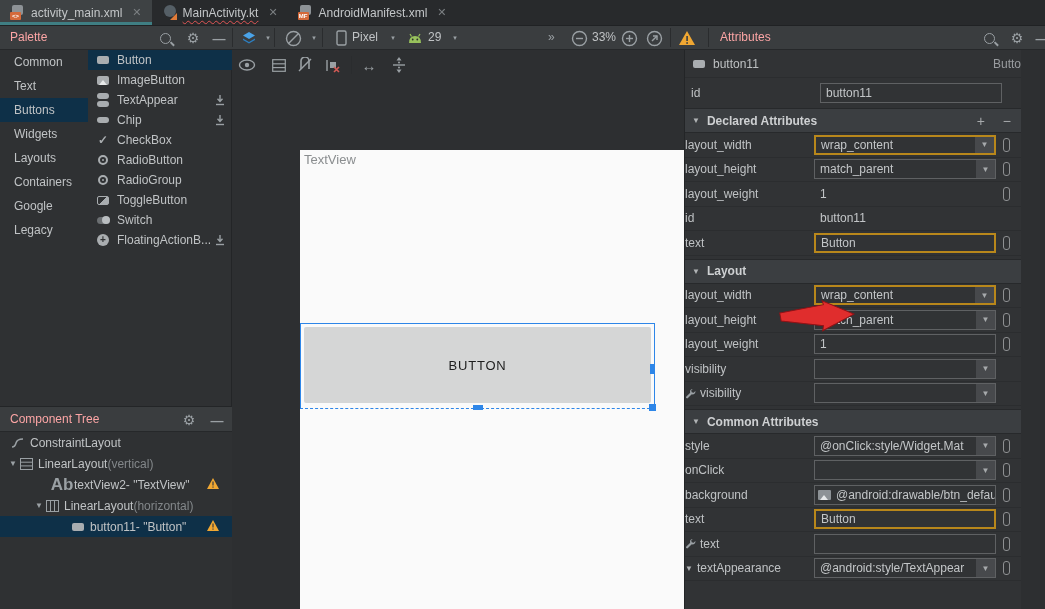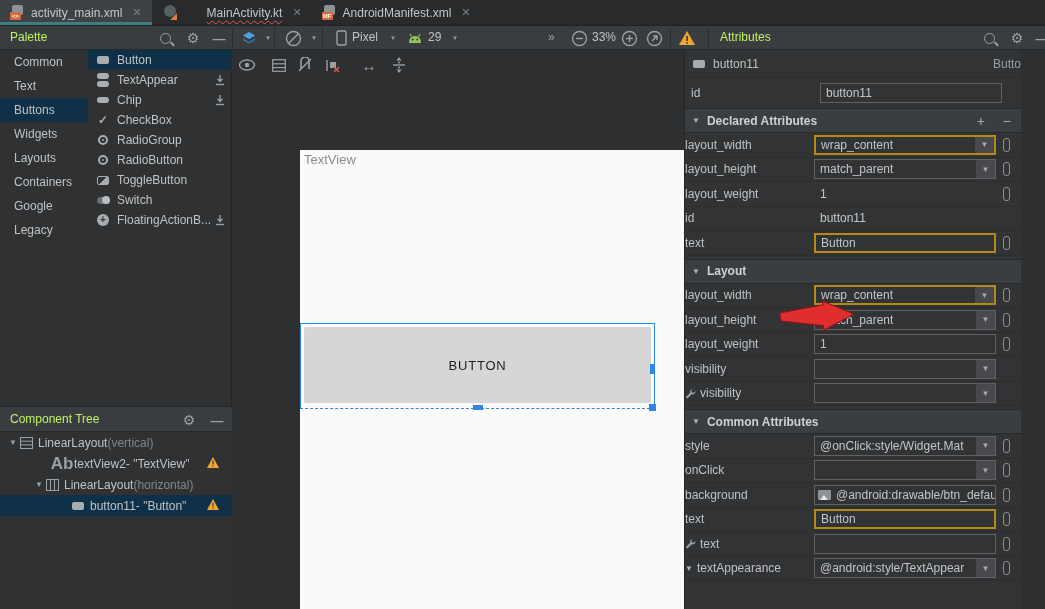--- a/index.html
+++ b/index.html
@@ -7,32 +7,32 @@
     font-family:"Liberation Sans", sans-serif; color:#bdc0c2; font-size:12px; }
   .abs { position:absolute; }
   #stage { position:relative; width:1045px; height:609px; overflow:hidden; }
 
   
   #tabbar { left:0; top:0; width:1045px; height:26px; background:#282a2c; display:flex; align-items:stretch; border-bottom:1px solid #202224;}
   .tab { display:flex; align-items:center; gap:6px; padding:0 10px 0 10px; position:relative; color:#c3c6c8; }
   .tab.sel { background:#3e4244; }
   .tab.sel::after { content:""; position:absolute; left:0; right:0; bottom:0; height:3px; background:#3f7e83; }
   .tab .close { color:#7b7f82; font-size:11px; margin-left:4px; }
-  .wavy { text-decoration:underline; text-decoration-style:wavy; text-decoration-color:#e05555; text-underline-offset:3px; text-decoration-thickness:1px;margin-left:24px; }
+  .wavy { text-decoration:underline; text-decoration-style:wavy; text-decoration-color:#e05555; text-underline-offset:3px; text-decoration-thickness:1px; }
   .ficon { width:15px; height:15px; position:relative; flex:0 0 15px; }
   .ficon .sheet { position:absolute; left:2px; top:0; width:11px; height:10px; background:#8d9296; border-radius:2px; }
   .ficon .badge { position:absolute; left:0; bottom:0; min-width:11px; height:8px; background:#d4693a; color:#fff; font-size:6px; line-height:8px; text-align:center; border-radius:1px; padding:0 1px; font-weight:bold; }
   .ficon.kt .sheet { border-radius:50%; width:12px; height:12px; background:#555f66; }
   .ficon.kt .kbadge { position:absolute; right:0; bottom:0; width:0; height:0; border-left:7px solid transparent; border-bottom:7px solid #e07b39; }
 
   
   #band { left:0; top:26px; width:1045px; height:24px; background:#3a3d3f; border-bottom:1px solid #26282a; }
   .vdiv { position:absolute; top:2px; bottom:2px; width:1px; background:#2a2c2e; }
   .hicon { position:absolute; top:3px; width:18px; height:18px; display:flex; align-items:center; justify-content:center; color:#9aa0a4; }
-  .paneltitle { position:absolute; top:4px; font-size:12px; color:#bef264; }
+  .paneltitle { position:absolute; top:4px; font-size:12px; color:#fca5a5; }
   .gear { font-size:14px; color:#9aa0a4; }
   .minus { font-size:13px; color:#9aa0a4; font-weight:bold; }
   .srch { width:11px; height:11px; border:1.5px solid #9aa0a4; border-radius:50%; position:relative; }
   .srch::after { content:""; position:absolute; left:9px; top:9px; width:5px; height:1.5px; background:#9aa0a4; transform:rotate(45deg); }
   .ddtri { font-size:7px; color:#9aa0a4; margin-left:2px; }
   .tb-label { color:#c0c3c5; font-size:12px; }
 
   
   #palette { left:0; top:50px; width:232px; height:356px; background:#2f3133; border-right:1px solid #232527; }
   .pcat { height:24px; line-height:24px; padding-left:14px; width:88px; color:#c0c3c5; }
@@ -228,20 +228,26 @@
 
     <div id="palitems">
       <div class="pitem sel">
         <span class="pit-ic">
             <span class="i-rect"></span>
           </span>
         <span>Button</span>
       </div>
       <div class="pitem">
         <span class="pit-ic">
+            <span class="i-img"></span>
+          </span>
+        <span>ImageButton</span>
+      </div>
+      <div class="pitem">
+        <span class="pit-ic">
             <span class="i-chipg">
               <span class="i-chip"></span>
               <span class="i-chip"></span>
             </span>
           </span>
         <span>TextAppear</span>
         <span class="dl"><svg width="12" height="12" viewBox="0 0 12 12">
               <path d="M6 1 V7 M3.5 4.8 L6 7.4 L8.5 4.8" fill="none" stroke="#9aa0a4" stroke-width="1.4"></path>
               <line x1="2" y1="10.5" x2="10" y2="10.5" stroke="#9aa0a4" stroke-width="1.4"></line>
             </svg></span>
@@ -257,27 +263,27 @@
             </svg></span>
       </div>
       <div class="pitem">
         <span class="pit-ic i-check">✓</span>
         <span>CheckBox</span>
       </div>
       <div class="pitem">
         <span class="pit-ic">
             <span class="i-radio"></span>
           </span>
+        <span>RadioButton</span>
+      </div>
+      <div class="pitem">
+        <span class="pit-ic">
+            <span class="i-radio"></span>
+          </span>
         <span>RadioGroup</span>
-      </div>
-      <div class="pitem">
-        <span class="pit-ic">
-            <span class="i-radio"></span>
-          </span>
-        <span>RadioButton</span>
       </div>
       <div class="pitem">
         <span class="pit-ic">
             <span class="i-toggle"></span>
           </span>
         <span>ToggleButton</span>
       </div>
       <div class="pitem">
         <span class="pit-ic">
             <span class="i-switch"></span>
@@ -296,20 +302,28 @@
       </div>
     </div>
   </div>
 
   <div id="ctree-head" class="abs">
     <span class="paneltitle" style="left:10px;top:5px;position:absolute">Component Tree</span>
     <span class="hicon gear" style="left:180px;top:4px">⚙</span>
     <span class="hicon minus" style="left:208px;top:4px">—</span>
   </div>
   <div id="ctree" class="abs">
+    <div class="trow" style="padding-left:10px">
+      <span class="tic">
+          <svg width="14" height="12" viewBox="0 0 14 12">
+            <path d="M1 10 Q4 10 5 6 Q6 2 12 2" fill="none" stroke="#9aa0a4" stroke-width="1.5"></path>
+          </svg>
+        </span>
+      <span>ConstraintLayout</span>
+    </div>
     <div class="trow" style="padding-left:8px">
       <span class="texp">▼</span>
       <span class="tic">
           <svg width="13" height="12" viewBox="0 0 13 12">
             <rect x="0.5" y="0.5" width="12" height="11" fill="none" stroke="#9aa0a4"></rect>
             <line x1="0.5" y1="4.2" x2="12.5" y2="4.2" stroke="#9aa0a4"></line>
             <line x1="0.5" y1="7.9" x2="12.5" y2="7.9" stroke="#9aa0a4"></line>
           </svg>
         </span>
       <span>LinearLayout</span>

